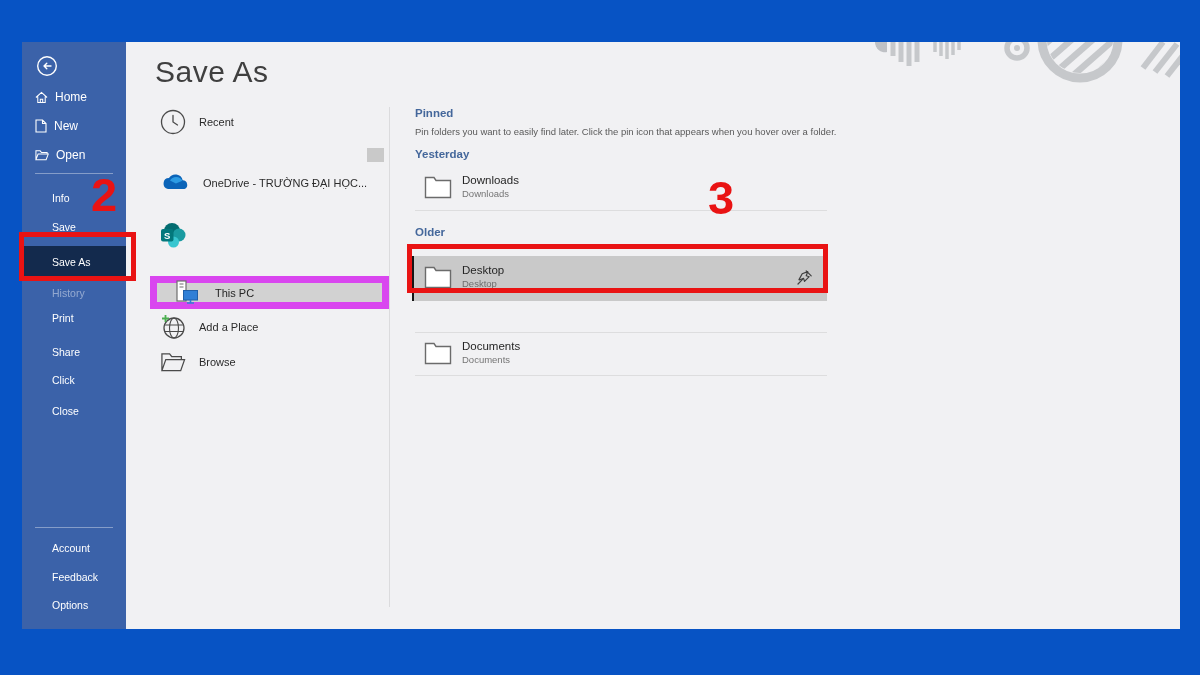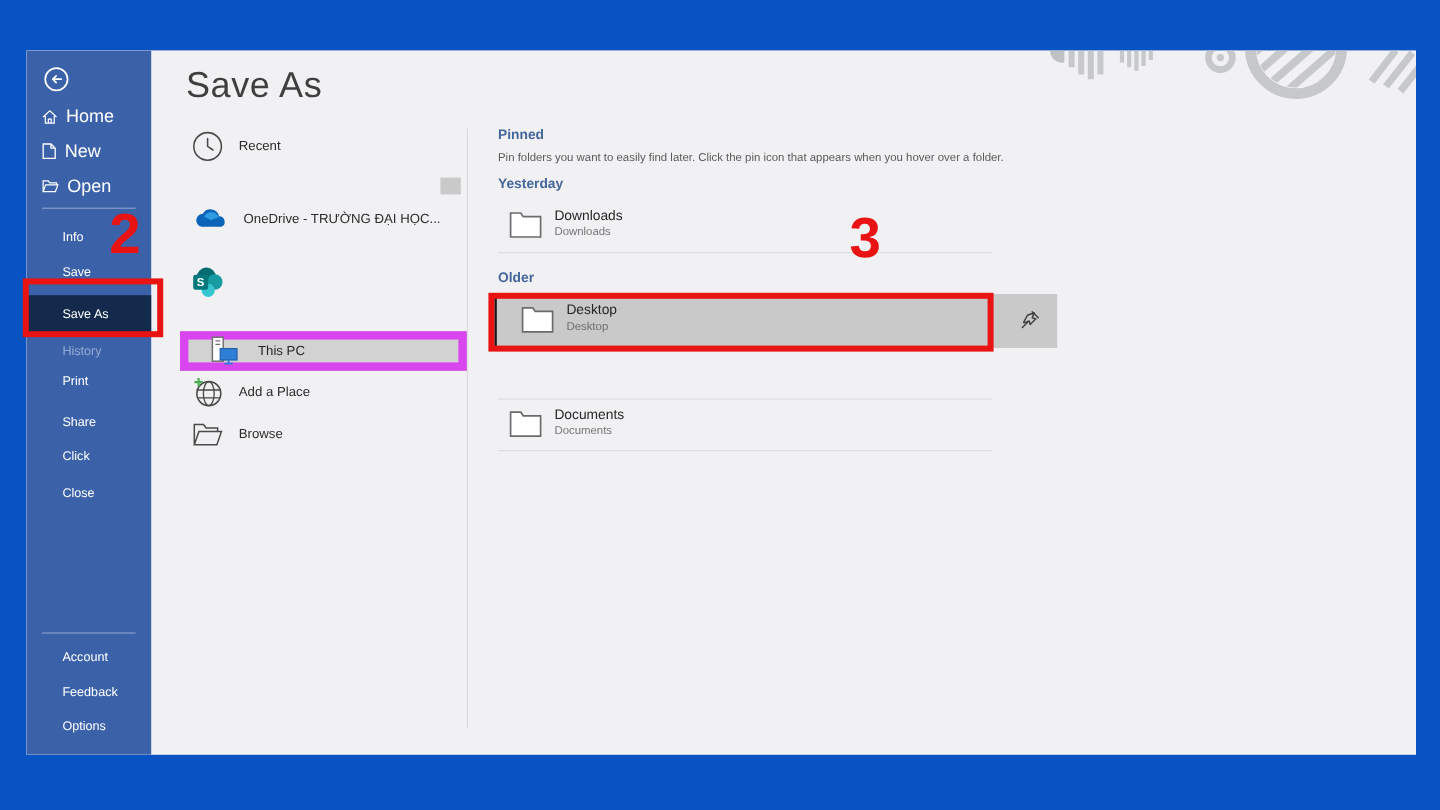--- a/index.html
+++ b/index.html
@@ -3,21 +3,21 @@
 <meta charset="utf-8">
 <style>
   html,body{margin:0;padding:0;}
   body{font-family:"Liberation Sans","DejaVu Sans",sans-serif;}
   .stage{position:relative;width:1200px;height:675px;background:#0753C4;overflow:hidden;}
   .window{position:absolute;left:22px;top:42px;width:1158px;height:587px;background:#F1F1F3;overflow:hidden;}
 
   
   .sidebar{position:absolute;left:0;top:0;width:104px;height:587px;background:#3B62A9;}
   .back-btn{position:absolute;left:14px;top:13px;width:22px;height:22px;cursor:pointer;}
-  .side-row{position:absolute;left:13px;display:flex;align-items:center;gap:7px;height:16px;color:#fff;font-size:15px;cursor:pointer;text-align:center;}
+  .side-row{position:absolute;left:13px;display:flex;align-items:center;gap:7px;height:16px;color:#fff;font-size:12px;cursor:pointer;text-align:center;}
   .side-row svg{flex:0 0 auto;}
   .side-item{position:absolute;left:30px;height:13px;color:#fff;font-size:10.5px;cursor:pointer;white-space:nowrap;}
   .side-item.disabled{color:rgba(255,255,255,.45);}
   .side-sel{position:absolute;left:0;width:104px;height:31px;background:#132A4D;color:#fff;font-size:10.5px;display:flex;align-items:center;padding-left:30px;box-sizing:border-box;cursor:pointer;}
   .side-divider{position:absolute;left:13px;width:78px;height:1px;background:rgba(255,255,255,.38);}
 
   
   .page-title{position:absolute;left:133px;top:13px;font-size:30px;font-weight:300;color:#3F3F3F;letter-spacing:.5px;}
   .col-divider{position:absolute;left:367px;top:65px;width:1px;height:500px;background:#DBDBDD;}
   .scroll-thumb{position:absolute;left:345px;top:106px;width:17px;height:14px;background:#C9C9C9;cursor:pointer;}
@@ -30,21 +30,21 @@
 
   
   .rightcol{position:absolute;left:393px;top:0;width:412px;height:587px;}
   .sec-head{position:absolute;left:0;font-size:11.5px;font-weight:bold;color:#44679B;}
   .sec-desc{position:absolute;left:0;font-size:9.5px;color:#595959;white-space:nowrap;}
   .folder-row{position:absolute;left:0;width:412px;height:38px;display:flex;align-items:flex-start;gap:10px;padding-left:9px;box-sizing:border-box;cursor:pointer;}
   .folder-row .ficon{margin-top:4px;flex:0 0 auto;}
   .folder-row .name{font-size:11.5px;color:#262626;margin-top:3px;}
   .folder-row .path{font-size:9.5px;color:#757575;margin-top:2px;}
   .row-sep{position:absolute;left:0;width:412px;height:1px;background:#DDDDDE;}
-  .desktop-row{position:absolute;left:-3px;top:203px;width:469px;height:45px;background:#C9C9C9;border-left:2px solid #151515;box-sizing:border-box;display:flex;align-items:flex-start;gap:10px;padding-left:20px;cursor:pointer;}
+  .desktop-row{position:absolute;left:-3px;top:214px;width:415px;height:45px;background:#C9C9C9;border-left:2px solid #151515;box-sizing:border-box;display:flex;align-items:flex-start;gap:10px;padding-left:10px;cursor:pointer;}
   .desktop-row .ficon{margin-top:9px;}
   .desktop-row .name{font-size:11.5px;color:#262626;margin-top:8px;}
   .desktop-row .path{font-size:9.5px;color:#6E6E6E;margin-top:2px;}
   .pin{position:absolute;right:14px;top:13px;}
 
   
   .red-box{position:absolute;border:5px solid #E91313;box-sizing:border-box;pointer-events:none;}
   .red-num{position:absolute;color:#E91313;font-size:47px;font-weight:bold;pointer-events:none;line-height:1;}
 
   .decor{position:absolute;left:845px;top:0;}

